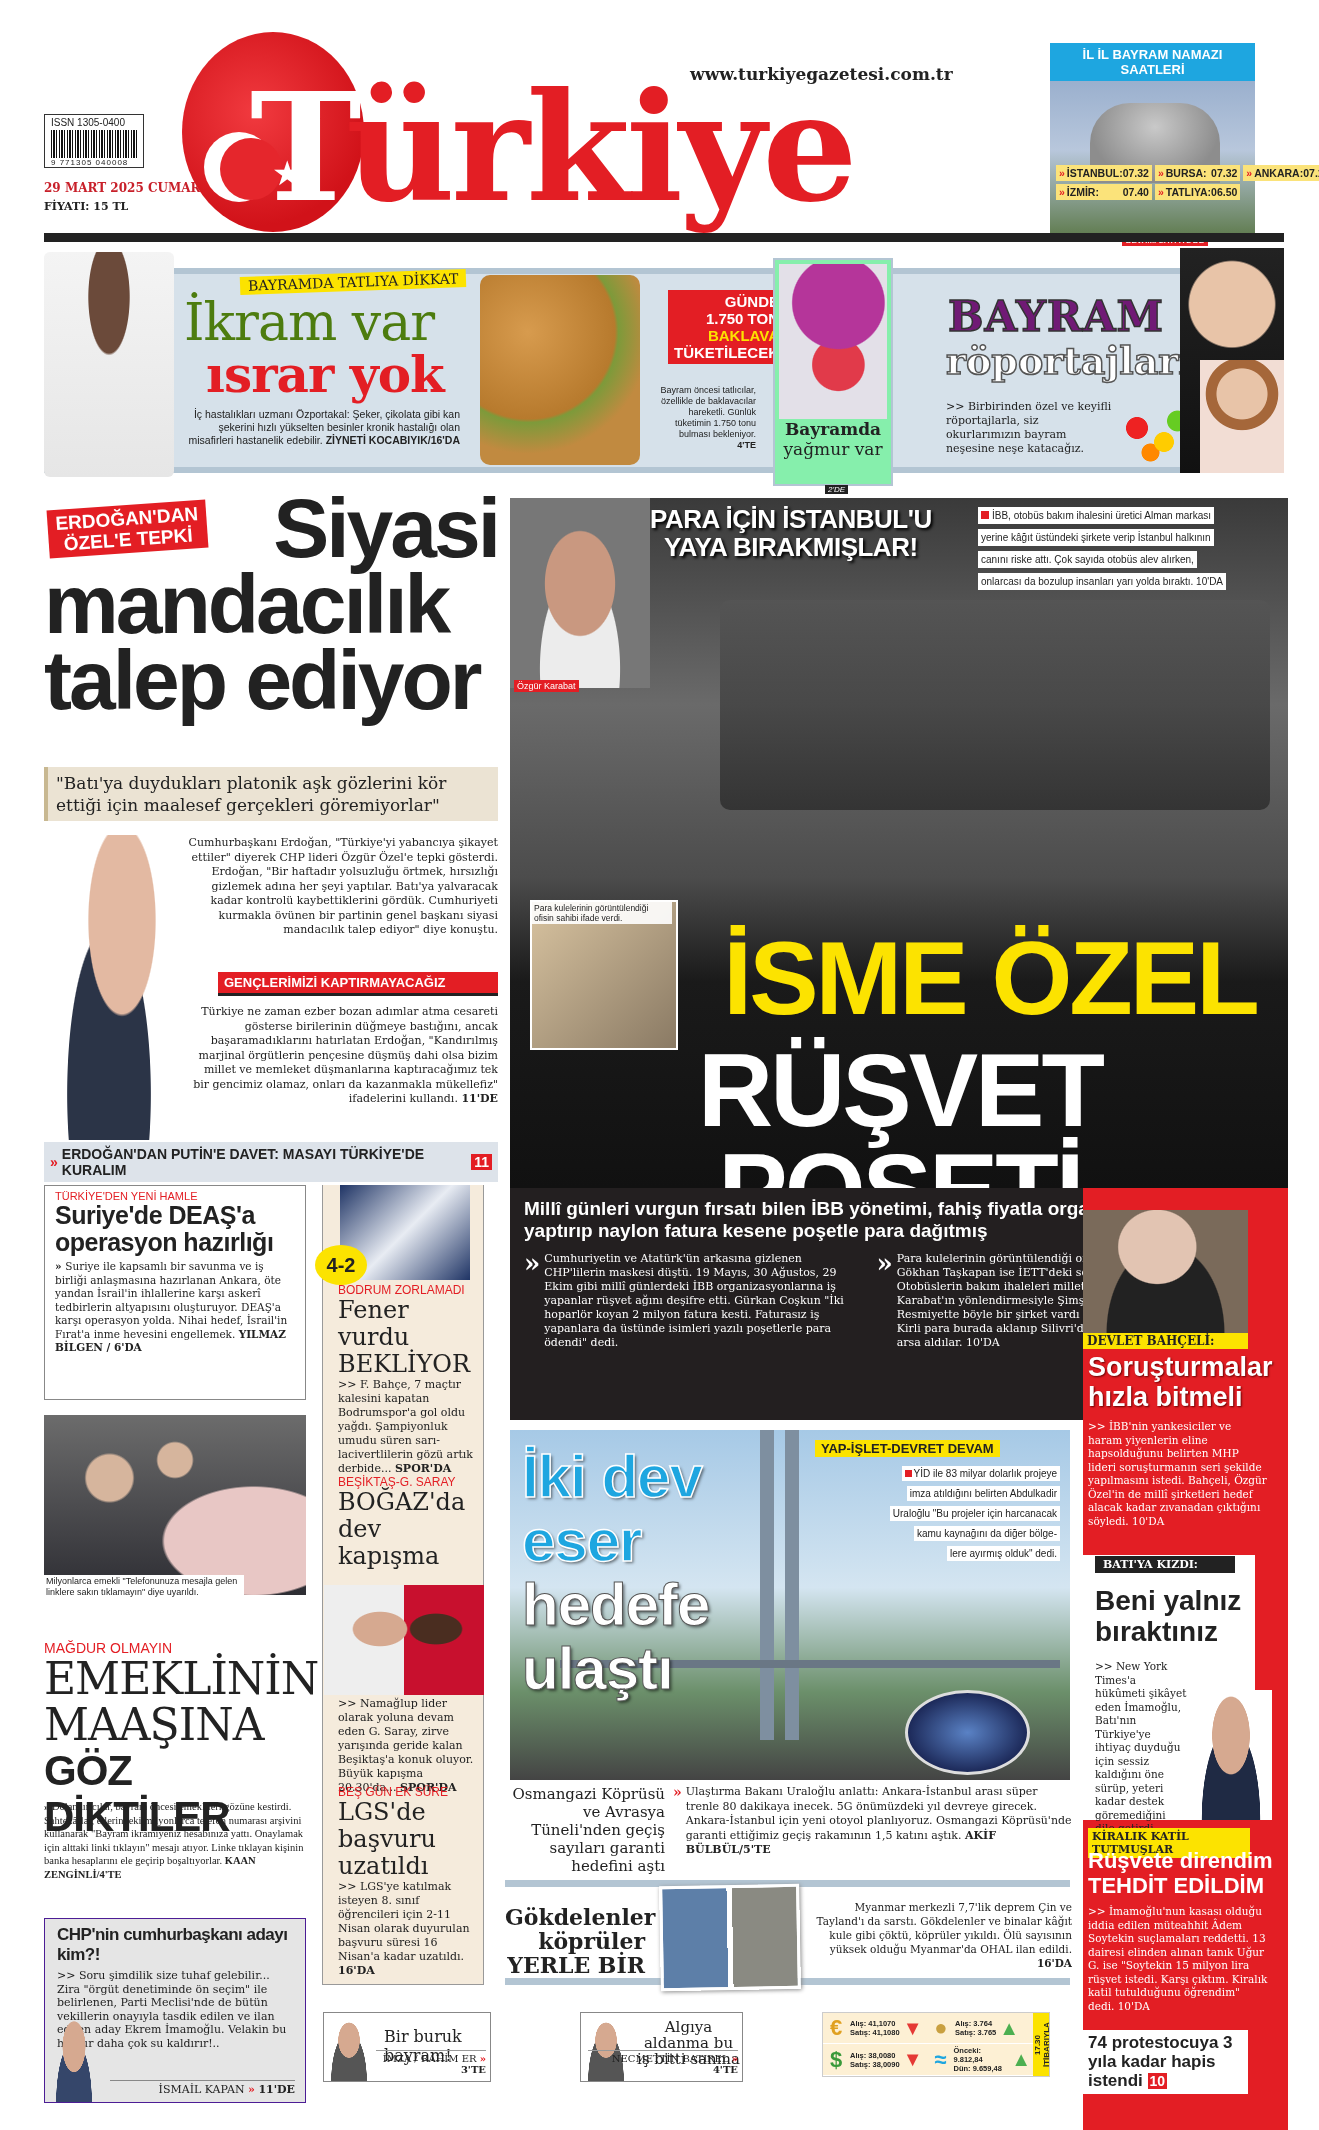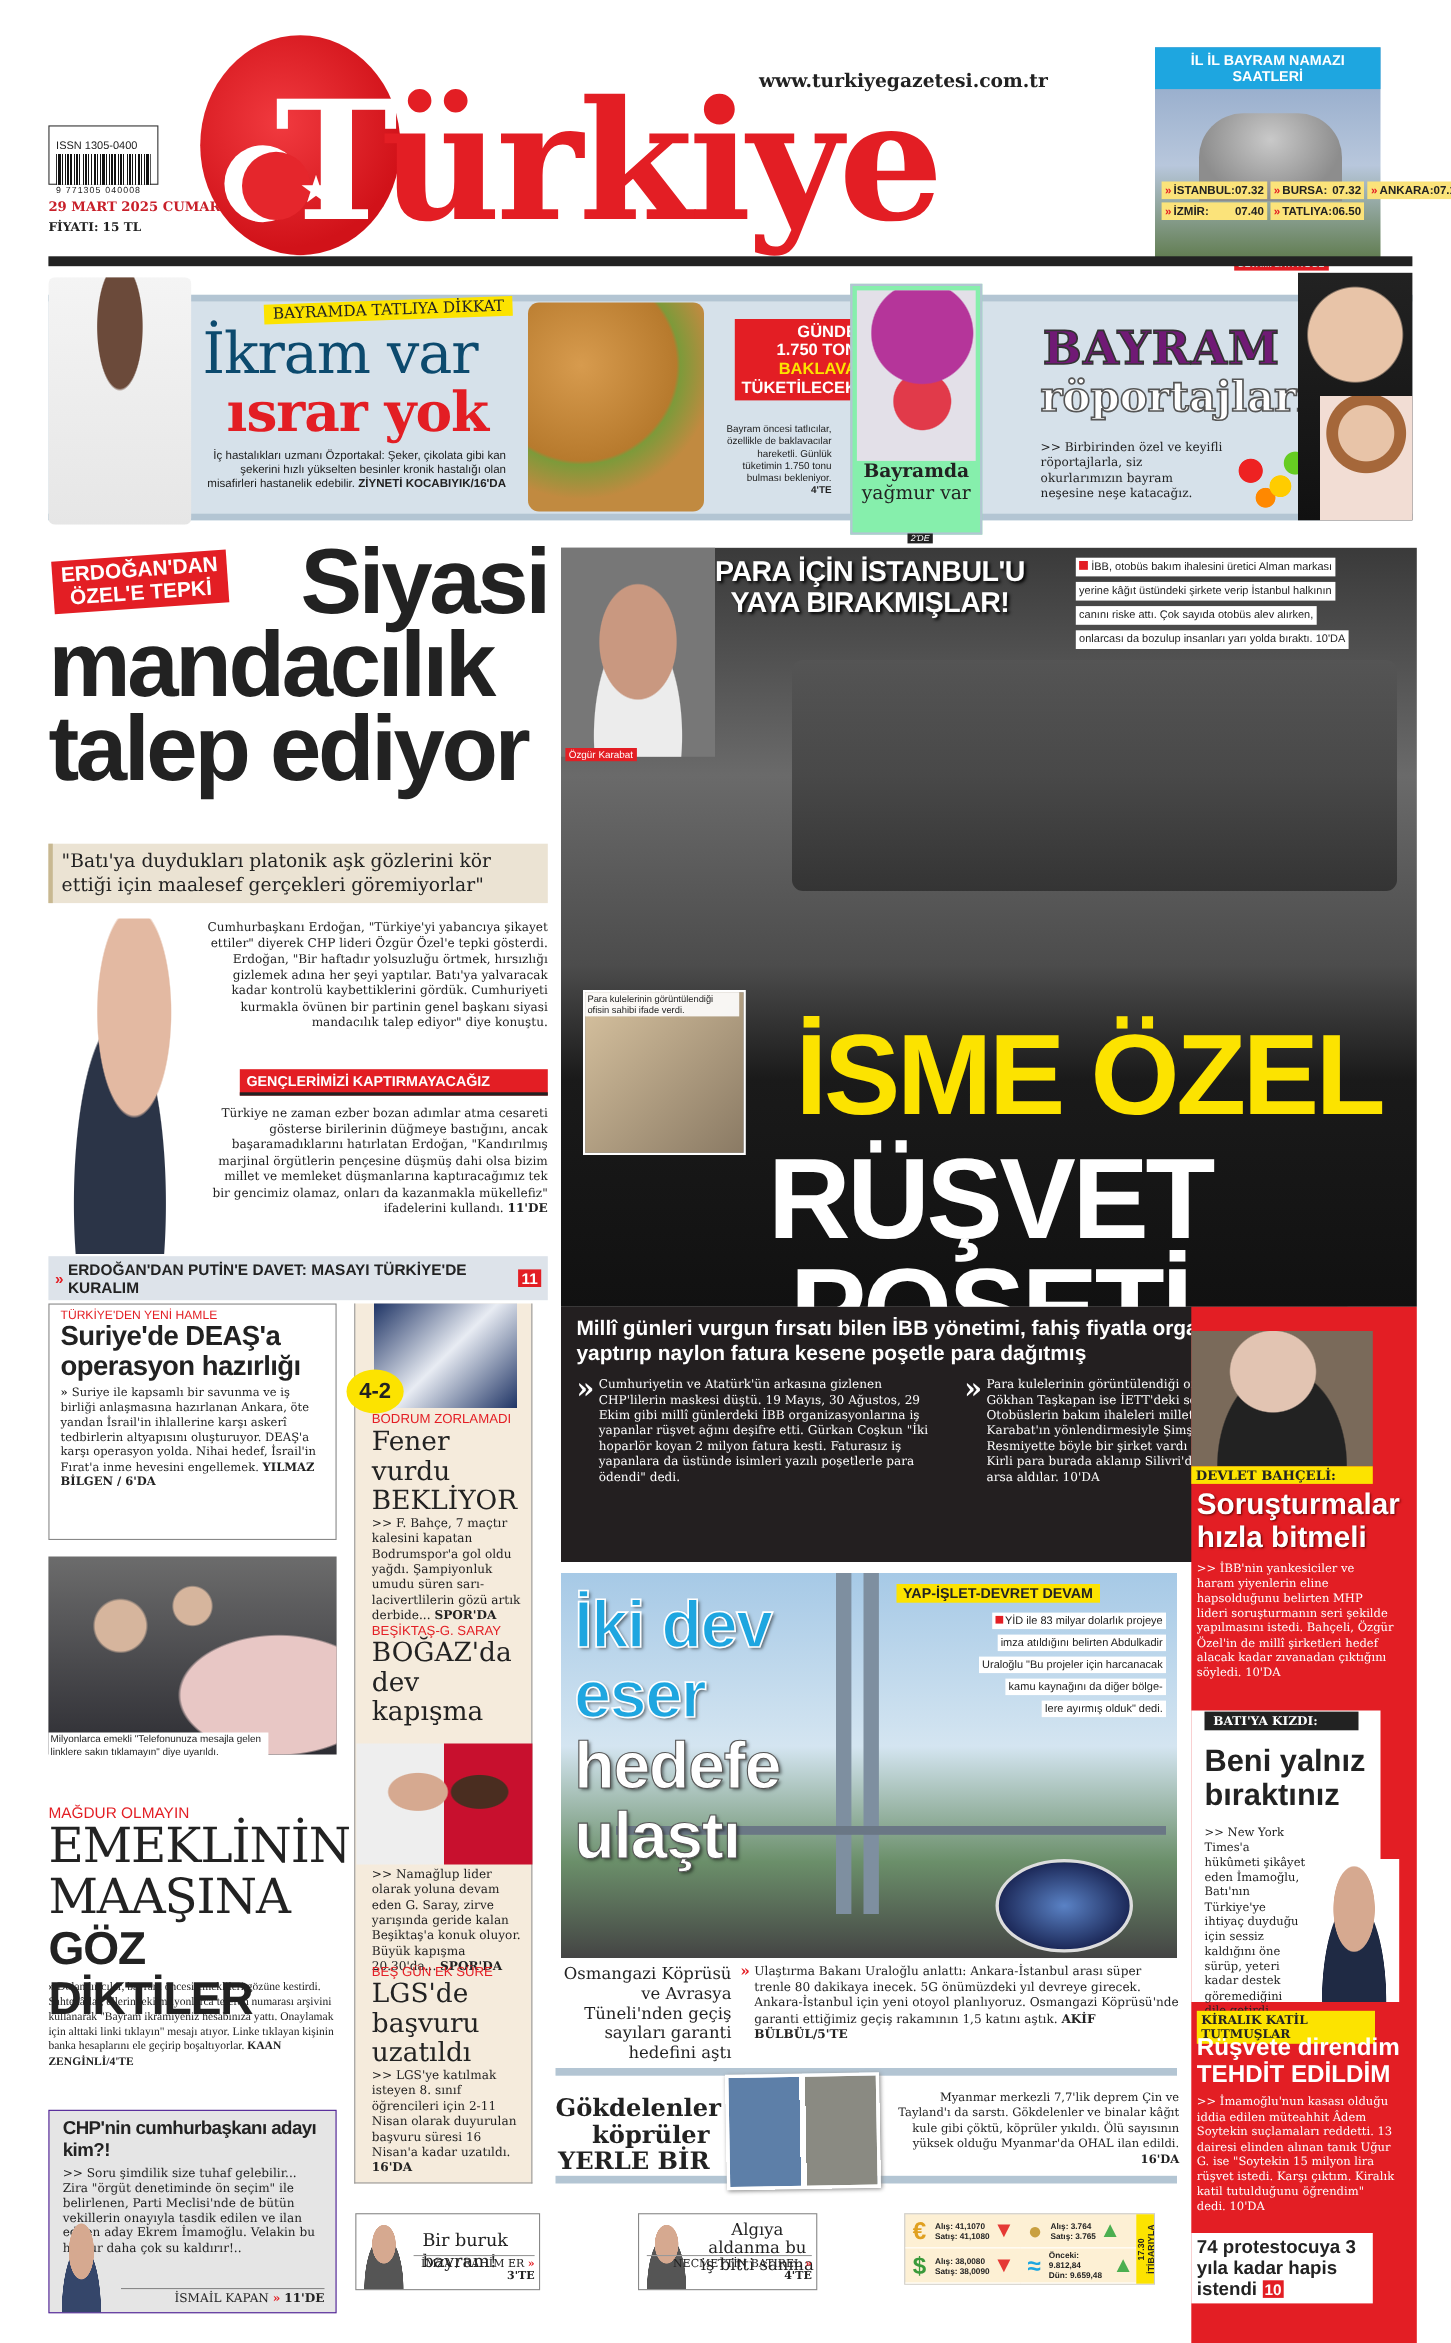--- a/index.html
+++ b/index.html
@@ -1,19 +1,19 @@
 <!DOCTYPE html>
 <html><head>
 <meta charset="utf-8">
 <style>
 *{box-sizing:border-box;margin:0;padding:0}
 body{width:1319px;height:2130px;background:#fff;font-family:"Liberation Sans",sans-serif;color:#222;position:relative;overflow:hidden}
 .abs{position:absolute}
 
-#issn{left:44px;top:114px;width:100px;height:54px;border:1px solid #333;background:#fff;font-size:10px;padding:12px 6px}
+#issn{left:44px;top:114px;width:100px;height:54px;border:1px solid #333;background:#fff;font-size:10px;padding:2px 6px}
 #issn .bars{height:28px;margin-top:2px;background:repeating-linear-gradient(90deg,#111 0 1px,#fff 1px 2px,#111 2px 4px,#fff 4px 5px,#111 5px 6px,#fff 6px 8px)}
 #issn .num{font-size:8px;letter-spacing:1px}
 #date{left:44px;top:181px;font-size:12px;font-weight:bold;color:#c8202a;font-family:"DejaVu Serif",serif}
 #price{left:44px;top:200px;font-size:11px;font-weight:bold;font-family:"DejaVu Serif",serif}
 #flag{left:182px;top:32px;width:182px;height:200px;border-radius:50%;background:radial-gradient(circle at 40% 40%,#f13a3f,#d11219 70%)}
 #flag .moon{position:absolute;left:22px;top:100px;width:70px;height:70px;border-radius:50%;background:#fff}
 #flag .moon2{position:absolute;left:38px;top:106px;width:62px;height:62px;border-radius:50%;background:#e5262c}
 #flag .star{position:absolute;left:90px;top:124px;color:#fff;font-size:34px;line-height:1}
 #logo{left:250px;top:72px;font-family:"DejaVu Serif",serif;font-weight:900;font-size:150px;line-height:1;color:#e31e24;letter-spacing:-4px}
 #logo .T{color:#fff;-webkit-text-stroke:0}
@@ -23,21 +23,21 @@
 #namaz .hdr{background:#1ea6e0;color:#fff;font-weight:bold;font-size:13px;text-align:center;padding:4px 0;font-stretch:condensed}
 #namaz .mosque{position:absolute;left:40px;top:60px;width:130px;height:80px;background:radial-gradient(ellipse at 50% 30%,#c9c9c9,#8d8d8d 70%);border-radius:40px 40px 0 0}
 #namaz .grid{position:absolute;left:6px;top:122px;width:194px;display:grid;grid-template-columns:1fr 1fr 1fr 1fr;gap:3px}
 #namaz .cell{background:#fbe37a;font-size:10.5px;font-weight:bold;padding:2px 3px;display:flex;justify-content:space-between}
 #namaz .cell b{color:#e31e24;margin-right:2px}
 #namaz .more{position:absolute;left:72px;bottom:-8px;background:#e31e24;color:#fff;font-size:8px;padding:1px 4px;font-style:italic;font-weight:bold}
 
 #promo{left:44px;top:268px;width:1240px;height:205px;background:#d6e1ea;border-top:6px solid #b3c5d3;border-bottom:6px solid #b3c5d3}
 #doctor{left:44px;top:252px;width:130px;height:225px;background:radial-gradient(ellipse at 50% 20%,#6b4a3a 0 22%,transparent 23%),linear-gradient(#f4f4f4,#e6e6e6);border-radius:6px}
 #tag1{left:240px;top:273px;background:#fce300;font-family:"DejaVu Serif",serif;font-size:14px;padding:1px 8px;transform:rotate(-2deg)}
-#ikram1{left:184px;top:292px;font-family:"DejaVu Serif",serif;font-size:52px;color:#0c4a6e;letter-spacing:-1px}
+#ikram1{left:184px;top:292px;font-family:"DejaVu Serif",serif;font-size:52px;color:#4d7c0f;letter-spacing:-1px}
 #ikram2{left:206px;top:345px;font-family:"DejaVu Serif",serif;font-weight:900;font-size:50px;color:#e31e24;letter-spacing:-1px}
 #ikramtxt{left:180px;top:408px;width:280px;text-align:right;font-size:10.5px;line-height:13px}
 #baklava{left:480px;top:275px;width:160px;height:190px;background:radial-gradient(circle at 30% 30%,#d79b4e,#b77a2d 50%,#7d9a3a 52%,#c18a40 70%);border-radius:10px}
 #gunde{left:668px;top:290px;background:#e31e24;color:#fff;font-weight:bold;font-size:15px;line-height:17px;text-align:right;padding:3px 6px;font-stretch:condensed}
 #gunde .y{color:#fce300}
 #gundetxt{left:660px;top:385px;width:96px;font-size:9px;line-height:11px;text-align:right}
 #yagmur{left:773px;top:258px;width:120px;height:228px;background:#86efac;border:2px solid #b3c5d3;padding:4px}
 #yagmur .img{height:155px;background:radial-gradient(circle at 55% 25%,#b5359a 0 35%,transparent 36%),radial-gradient(circle at 55% 65%,#e13a4a 0 22%,transparent 23%),#e3e0e8}
 #yagmur .t1{font-family:"DejaVu Serif",serif;font-weight:bold;font-size:17px;text-align:center}
 #yagmur .t2{font-family:"DejaVu Serif",serif;font-size:17px;text-align:center}

